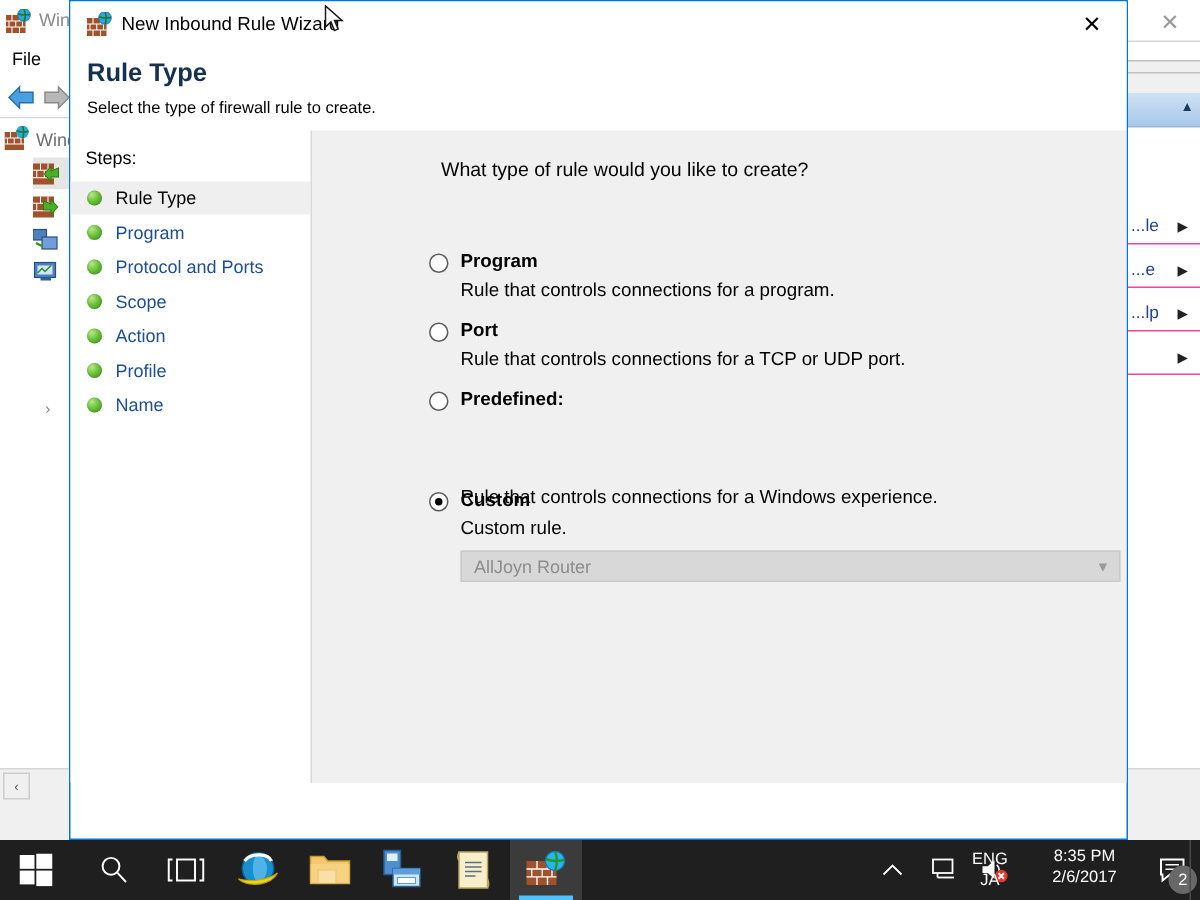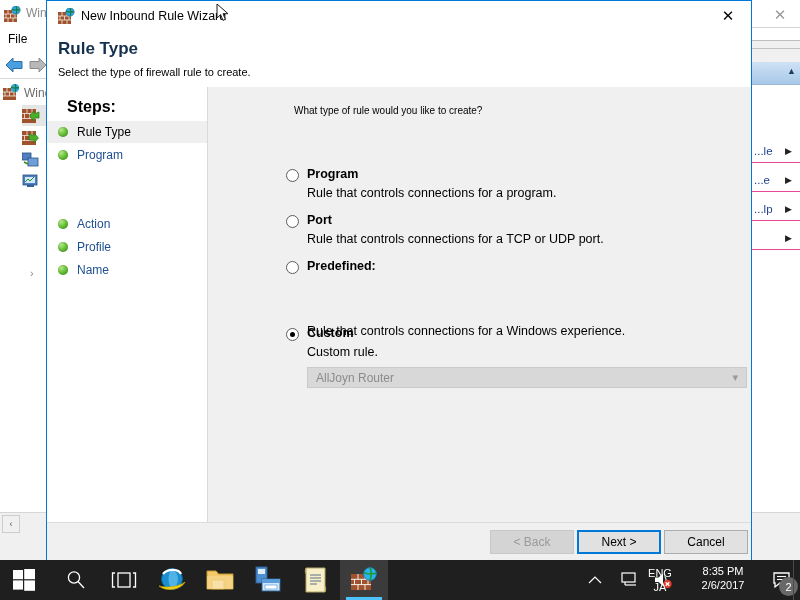--- a/index.html
+++ b/index.html
@@ -62,34 +62,34 @@
   #dlg-close{position:absolute;right:0px;top:0px;width:46px;height:30px;display:flex;
              align-items:center;justify-content:center;font-size:15px;color:#000;
              font-family:"DejaVu Sans",sans-serif;}
 
   #dlg-header{position:absolute;left:0;top:32px;width:704px;height:54px;background:#ffffff;}
   #dlg-head-title{position:absolute;left:11px;top:6px;font-size:17px;font-weight:bold;color:#16314f;}
   #dlg-head-sub{position:absolute;left:11px;top:33px;font-size:11px;color:#000;}
 
   #dlg-body{position:absolute;left:0;top:86px;width:704px;height:435px;}
   #steps-pane{position:absolute;left:0;top:0;width:160px;height:435px;background:#ffffff;}
-  #steps-title{position:absolute;left:10px;top:11px;font-size:16px;font-weight:bold;color:#000;margin-left:10px;}
+  #steps-title{position:absolute;left:10px;top:11px;font-size:12px;font-weight:normal;color:#000;}
   .step-row{position:absolute;left:0;width:160px;height:22px;display:flex;align-items:center;}
   .step-row.active{background:#efefef;}
   .step-bullet{position:absolute;left:11px;width:10px;height:10px;border-radius:50%;
                background:radial-gradient(circle at 32% 28%, #b6e98a 0%, #6cc23a 45%, #2f8a12 100%);
                box-shadow:inset 0 0 1px rgba(0,0,0,.3);}
   .step-label{position:absolute;left:30px;font-size:12px;white-space:nowrap;}
   .step-label.link{color:#1d4f91;}
   .step-label.cur{color:#000;}
 
   #steps-divider{position:absolute;left:160px;top:0;width:1px;height:435px;background:#d9d9d9;}
   #content-pane{position:absolute;left:161px;top:0;width:543px;height:435px;background:#f0f0f0;}
 
-  #question{position:absolute;left:86px;top:18px;font-size:10px;color:#000;}
+  #question{position:absolute;left:86px;top:18px;font-size:13px;color:#000;}
 
   .opt{position:absolute;left:78px;}
   .radio{position:absolute;left:0;top:0;width:13px;height:13px;border-radius:50%;
          border:1px solid #5c5c5c;background:#fff;box-sizing:border-box;}
   .radio .dot{position:absolute;left:3px;top:3px;width:5px;height:5px;border-radius:50%;background:#000;}
   .opt-label{position:absolute;left:21px;top:-2px;font-size:12.5px;font-weight:bold;color:#000;white-space:nowrap;}
   .opt-desc{position:absolute;left:21px;top:17px;font-size:12.5px;color:#000;white-space:nowrap;}
 
   #predef-select{position:absolute;left:99px;top:280px;width:440px;height:21px;background:#d8d8d8;
                  border:1px solid #cacaca;box-sizing:border-box;}
@@ -306,20 +306,28 @@
       <div id="steps-title">Steps:</div>
 
       <div class="step-row active" style="top:34px">
         <span class="step-bullet"></span>
         <span class="step-label cur">Rule Type</span>
       </div>
       <div class="step-row" style="top:57px">
         <span class="step-bullet"></span>
         <span class="step-label link">Program</span>
       </div>
+      <div class="step-row" style="top:80px">
+        <span class="step-bullet"></span>
+        <span class="step-label link">Protocol and Ports</span>
+      </div>
+      <div class="step-row" style="top:103px">
+        <span class="step-bullet"></span>
+        <span class="step-label link">Scope</span>
+      </div>
       <div class="step-row" style="top:149px">
         <span class="step-bullet"></span>
         <span class="step-label link">Profile</span>
       </div>
       <div class="step-row" style="top:126px">
         <span class="step-bullet"></span>
         <span class="step-label link">Action</span>
       </div>
       <div class="step-row" style="top:172px">
         <span class="step-bullet"></span>
@@ -360,25 +368,20 @@
         <span class="radio">
             <span class="dot"></span>
           </span>
         <span class="opt-label">Custom</span>
         <span class="opt-desc">Custom rule.</span>
       </div>
 
     </div>
   </div>
 
-  <div id="dlg-footer">
-    <div class="btn disabled" id="btn-back">&lt; Back</div>
-    <div class="btn focus" id="btn-next">Next &gt;</div>
-    <div class="btn normal" id="btn-cancel">Cancel</div>
-  </div>
 </div>
 
 <div id="taskbar">
 
   <div id="start-btn">
     <svg width="22" height="22" viewBox="0 0 22 22">
       <rect x="0" y="1" width="10" height="9.2" fill="#ffffff"></rect>
       <rect x="11.2" y="0" width="10.8" height="10.2" fill="#ffffff"></rect>
       <rect x="0" y="11.4" width="10" height="9.2" fill="#ffffff"></rect>
       <rect x="11.2" y="11.4" width="10.8" height="10.4" fill="#ffffff"></rect>

